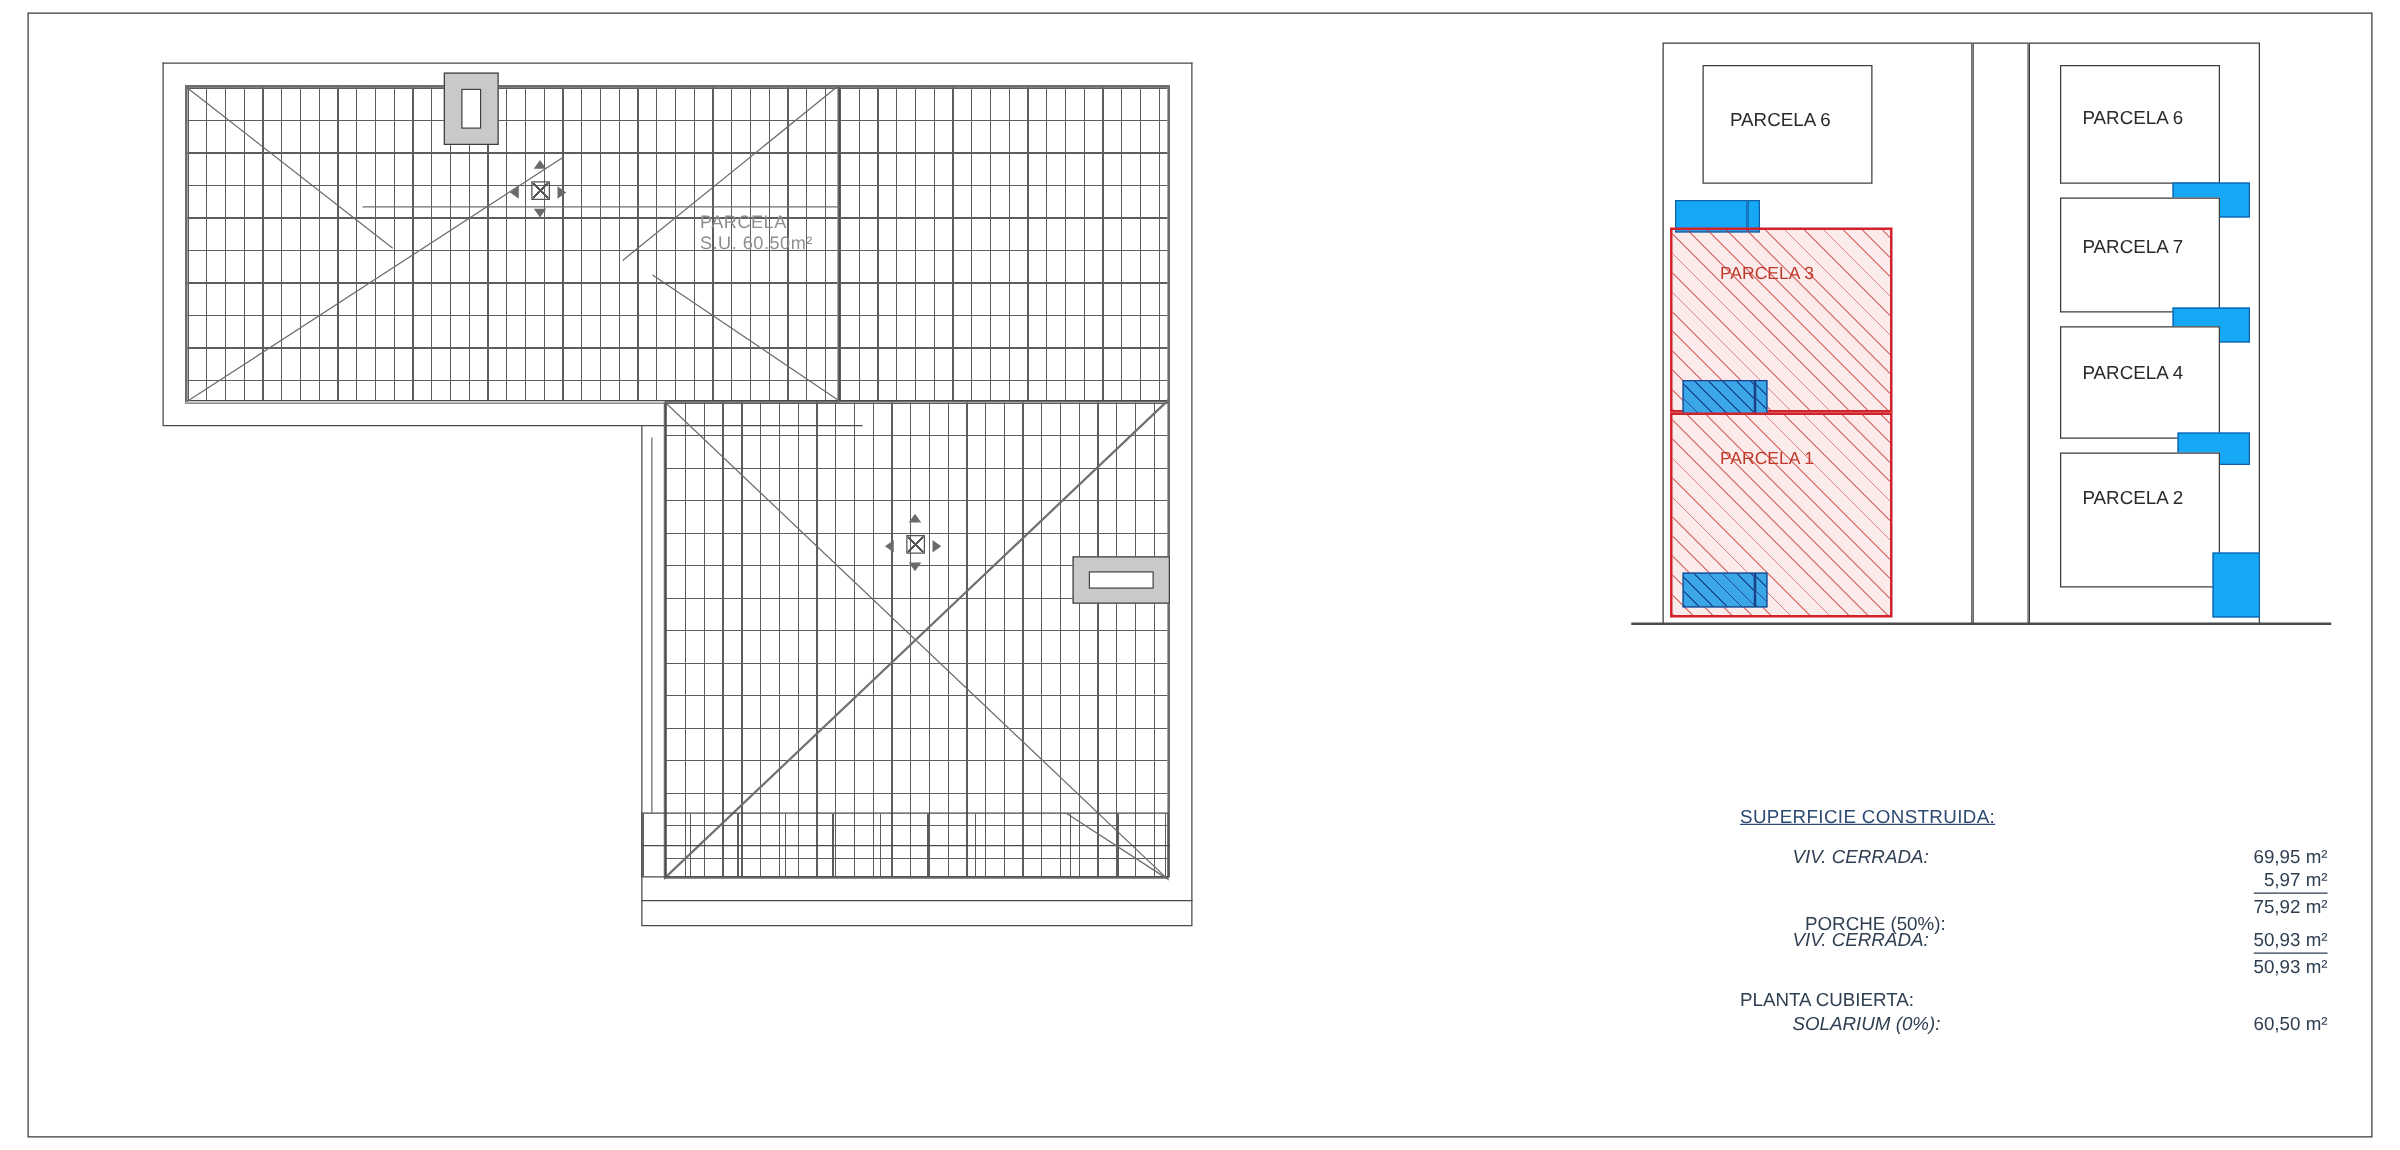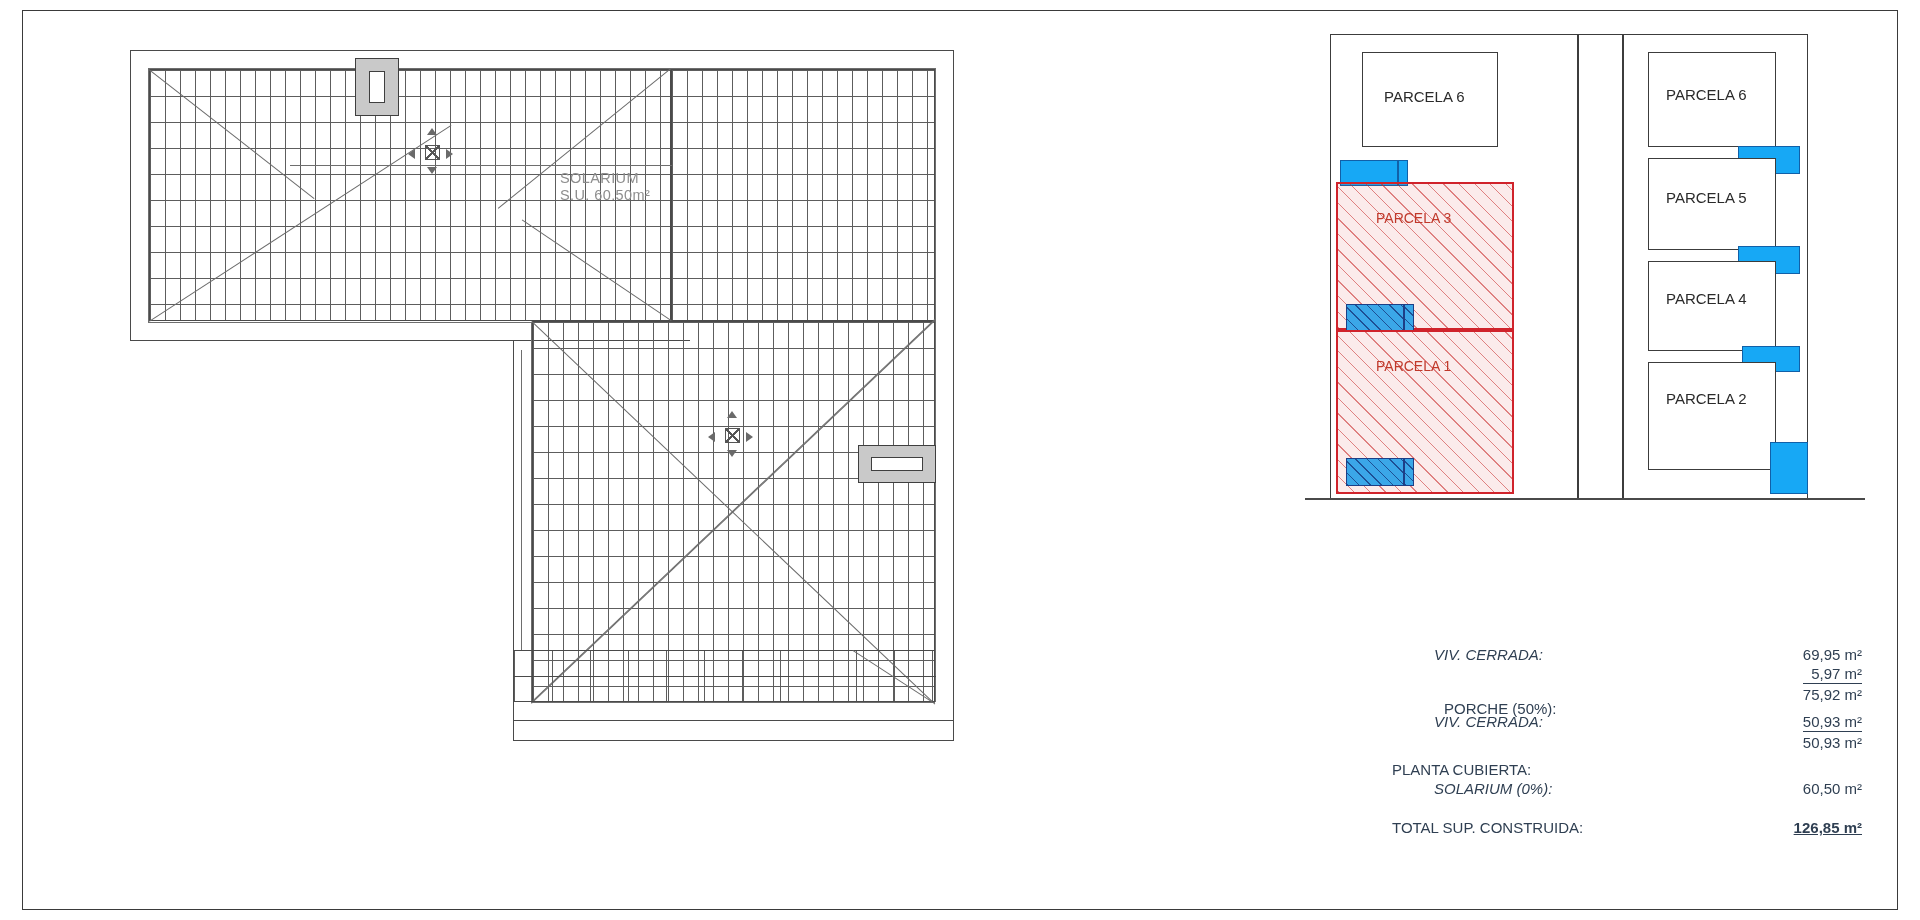--- a/index.html
+++ b/index.html
@@ -269,21 +269,21 @@
     <div class="arrow arr-right" style="left:616px; top:382px;"></div>
 
     <div class="skylight" style="left:225px; top:8px; width:44px; height:58px;">
       <div class="inner" style="width:16px; height:32px;"></div>
     </div>
     <div class="skylight" style="left:728px; top:395px; width:78px; height:38px;">
       <div class="inner" style="width:52px; height:14px;"></div>
     </div>
 
     <div class="solarium-label">
-      <div>SOLARIUM</div>
+      <div>PARCELA</div>
       <div>S.U. 60.50m²</div>
     </div>
 
     <div class="ln ln-v ln-thin" style="left:391px; top:300px; height:300px;"></div>
 
     <div class="stair-grid" style="left:383px; top:600px; width:422px; height:52px;">
       <div class="hatch-area" style="left:0;top:0;right:0;bottom:0;width:100%;height:100%;border:none;
         background-image:repeating-linear-gradient(to right,#5d5d5d 0,#5d5d5d 1px,rgba(255,255,255,0) 1px,rgba(255,255,255,0) 38px);"></div>
       <div class="ln ln-h" style="left:0; top:25px; width:422px;"></div>
     </div>
@@ -302,21 +302,21 @@
     <div class="site-box" style="left:32px; top:18px; width:136px; height:95px;"></div>
     <div class="parcel-label" style="left:54px; top:54px;">PARCELA 6</div>
     <div class="pool" style="left:10px; top:126px; width:58px; height:26px;"></div>
     <div class="pool" style="left:68px; top:126px; width:10px; height:26px;"></div>
 
     <div class="site-box" style="left:318px; top:18px; width:128px; height:95px;"></div>
     <div class="parcel-label" style="left:336px; top:52px;">PARCELA 6</div>
     <div class="pool" style="left:408px; top:112px; width:62px; height:28px;"></div>
 
     <div class="site-box" style="left:318px; top:124px; width:128px; height:92px;"></div>
-    <div class="parcel-label" style="left:336px; top:155px;">PARCELA 5</div>
+    <div class="parcel-label" style="left:336px; top:155px;">PARCELA 7</div>
     <div class="pool" style="left:408px; top:212px; width:62px; height:28px;"></div>
 
     <div class="site-box" style="left:318px; top:227px; width:128px; height:90px;"></div>
     <div class="parcel-label" style="left:336px; top:256px;">PARCELA 4</div>
     <div class="pool" style="left:412px; top:312px; width:58px; height:26px;"></div>
 
     <div class="site-box" style="left:318px; top:328px; width:128px; height:108px;"></div>
     <div class="parcel-label" style="left:336px; top:356px;">PARCELA 2</div>
     <div class="pool" style="left:440px; top:408px; width:38px; height:52px;"></div>
 
@@ -327,20 +327,21 @@
 
     <div class="parcel-red" style="left:6px; top:296px; width:178px; height:164px;"></div>
     <div class="red-label" style="left:46px; top:324px;">PARCELA 1</div>
     <div class="pool-hatched" style="left:16px; top:424px; width:58px; height:28px;"></div>
     <div class="pool-hatched" style="left:74px; top:424px; width:10px; height:28px;"></div>
 
     <div class="site-ground" style="left:-25px; top:464px; width:560px;"></div>
   </div>
 
   <div class="table-wrap">
+    <div class="tbl-title">SUPERFICIE CONSTRUIDA:</div>
 
     <div class="tbl-row">
       <span class="lbl indent1">VIV. CERRADA:</span>
       <span class="val">69,95 m²</span>
     </div>
     <div class="tbl-row">
       <span class="lbl indent2">PORCHE (50%):</span>
       <span class="val">5,97 m²</span>
     </div>
     <div class="tbl-row">
@@ -360,18 +361,14 @@
     <div class="tbl-row">
       <span class="lbl">PLANTA CUBIERTA:</span>
     </div>
     <div class="tbl-row">
       <span class="lbl indent1">SOLARIUM (0%):</span>
       <span class="val">60,50 m²</span>
     </div>
     <div class="gap"></div>
     <div class="gap"></div>
 
-    <div class="tbl-row">
-      <span class="lbl">TOTAL SUP. CONSTRUIDA:</span>
-      <span class="val bold underline-val">126,85 m²</span>
-    </div>
   </div>
 </div>
 
 </body></html>

